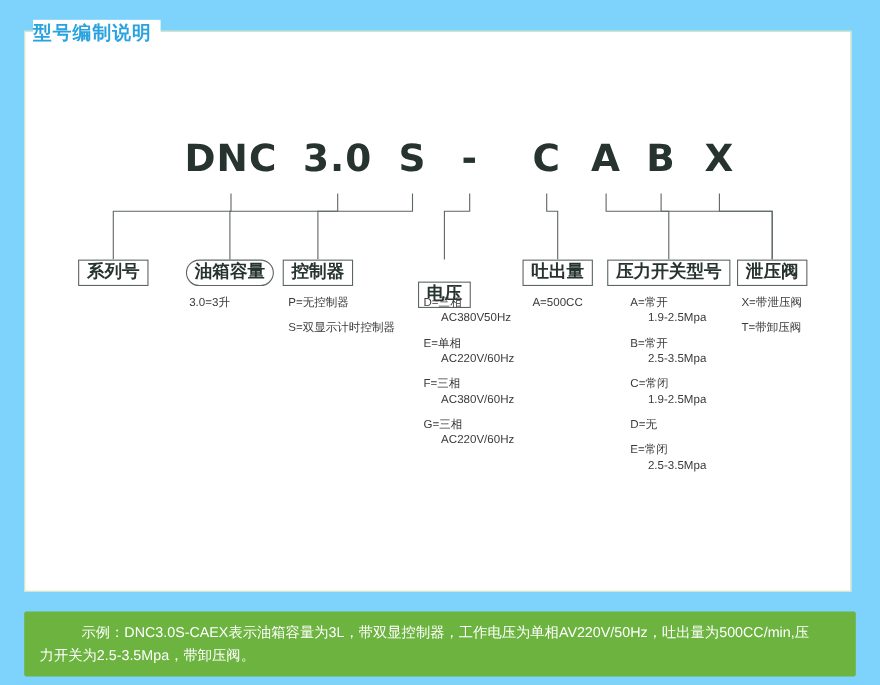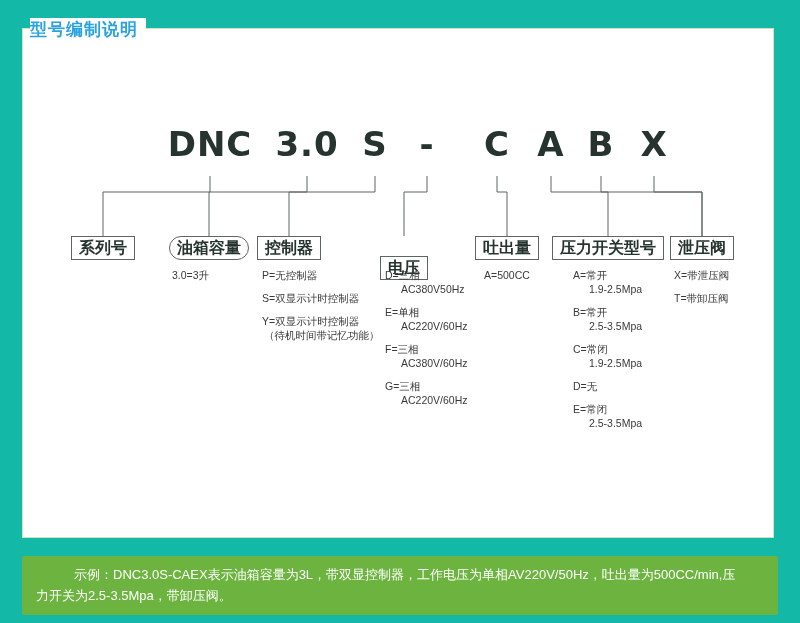--- a/index.html
+++ b/index.html
@@ -9,21 +9,21 @@
   }
   body {
     font-family: "Liberation Sans", "DejaVu Sans", sans-serif;
     color: #333;
   }
   #page {
     position: relative;
     width: 800px;
     height: 623px;
     overflow: hidden;
-    background: #14b8a6;
+    background: #7dd3fc;
   }
 
   
   #frame {
     position: absolute;
     left: 22px;
     top: 28px;
     width: 752px;
     height: 510px;
     border: 1px solid #cfe3c0;
@@ -181,24 +181,20 @@
         </div>
       </div>
       <div class="label-box" style="left: 289px; top: 236px;">控制器</div>
       <div class="option-col" style="left: 262px; top: 268px;">
         <div class="option-item">
           <span class="option-main">P=无控制器</span>
         </div>
         <div class="option-item">
           <span class="option-main">S=双显示计时控制器</span>
         </div>
-        <div class="option-item">
-          <span class="option-main">Y=双显示计时控制器</span>
-          <span class="option-note">（待机时间带记忆功能）</span>
-        </div>
       </div>
       <div class="label-box" style="left: 404px; top: 236px; margin-top: 20px;">电压</div>
       <div class="option-col" style="left: 385px; top: 268px;">
         <div class="option-item">
           <span class="option-main">D=三相</span>
           <span class="option-sub">AC380V50Hz</span>
         </div>
         <div class="option-item">
           <span class="option-main">E=单相</span>
           <span class="option-sub">AC220V/60Hz</span>

